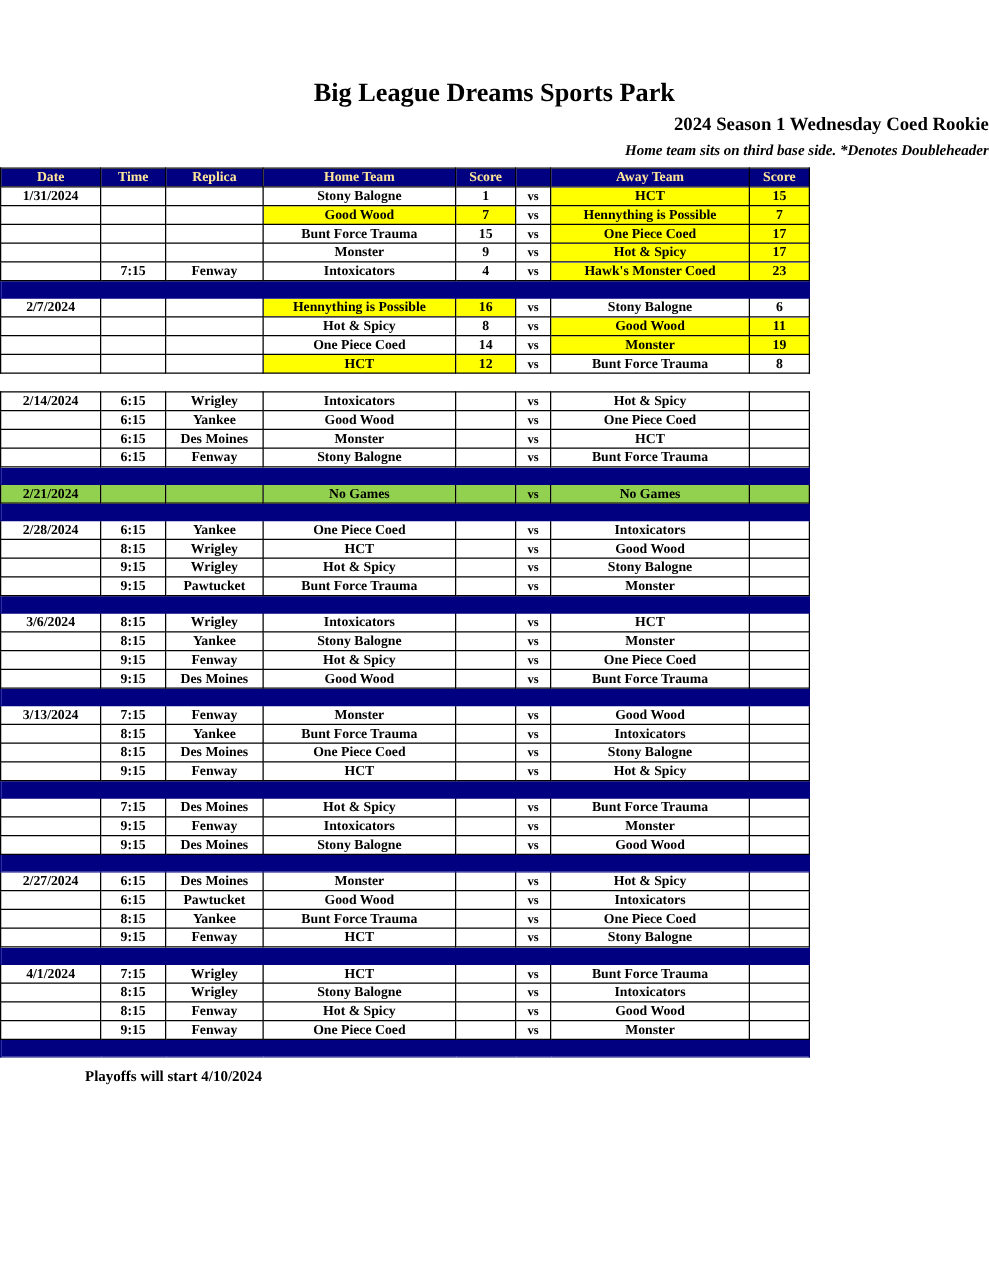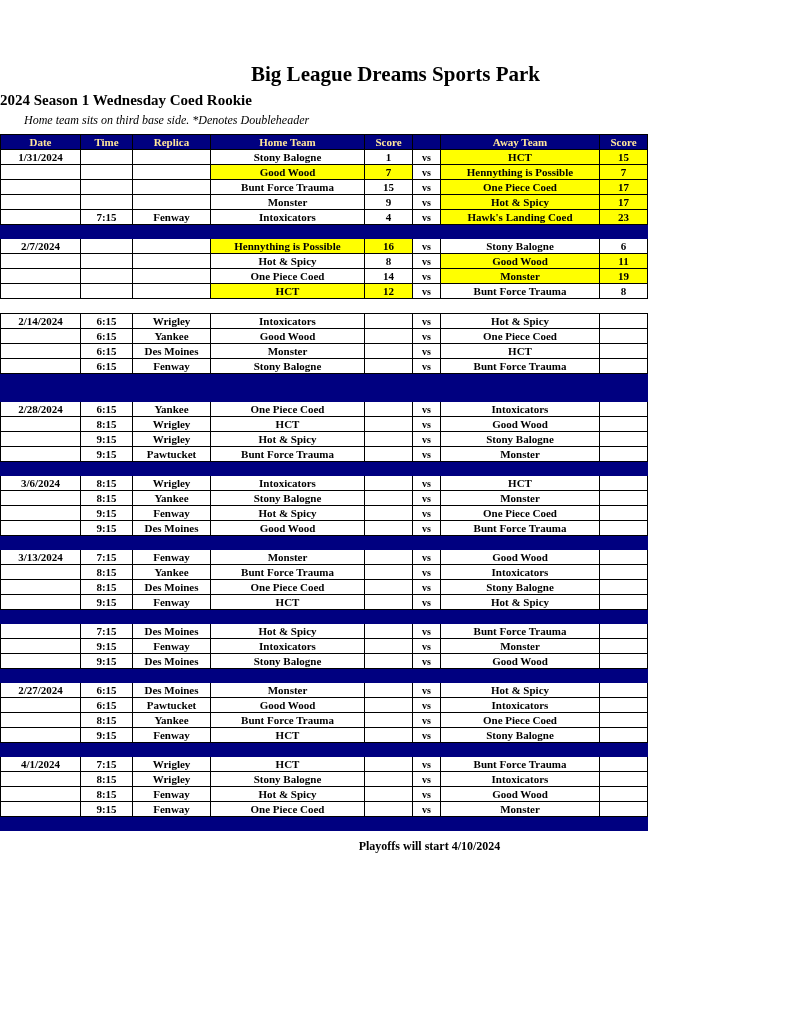--- a/index.html
+++ b/index.html
@@ -5,38 +5,38 @@
   * { margin: 0; padding: 0; box-sizing: border-box; }
   html, body { background: #ffffff; }
   body {
     width: 791px; height: 1024px;
     font-family: "Liberation Serif", serif;
     color: #000;
     overflow: hidden;
   }
   .page { width: 791px; height: 719px; padding-top: 62px; }
   .title { text-align: center; font-size: 21px; font-weight: bold; }
-  .subtitle { text-align: left; font-size: 15px; font-weight: bold; margin-top: 5px; }
-  .note { text-align: left; font-size: 12px; font-weight: normal; font-style: italic; margin-top: 4px; margin-bottom: 6px; margin-left: 24px; }
+  .subtitle { text-align: right; font-size: 15px; font-weight: bold; margin-top: 5px; }
+  .note { text-align: right; font-size: 12px; font-weight: bold; font-style: italic; margin-top: 4px; margin-bottom: 6px; margin-left: 24px; }
   table.schedule { border-collapse: collapse; table-layout: fixed; width: 647px; }
   .schedule th, .schedule td {
     border: 1px solid #000;
     height: 15px; line-height: 13px;
     font-size: 11px; font-weight: bold;
     text-align: center; vertical-align: middle;
     overflow: hidden; white-space: nowrap;
     padding: 0 1px;
   }
   .schedule thead th { background: var(--navy, #000080); color: var(--header-text, #FFE699); }
   td.vs { font-size: 10px; }
   td.hl { background: var(--highlight, #FFFF00); }
   tr.special td { background: var(--green, #92D050); }
   tr.sep-navy td { background: var(--navy, #000080); border: 1px solid var(--navy, #000080); height: 14px; }
   tr.sep-white td { background: #ffffff; border: none; height: 15px; }
-  .footer { margin: 8px 0 0 68px; font-size: 12px; font-weight: bold; text-align: center; }
+  .footer { margin: 8px 0 0 68px; font-size: 12px; font-weight: bold; }
 </style>
 </head>
 <body>
 
 <div class="page">
   <div class="title">Big League Dreams Sports Park</div>
   <div class="subtitle">2024 Season 1 Wednesday Coed Rookie</div>
   <div class="note">Home team sits on third base side.  *Denotes Doubleheader</div>
 
   <table class="schedule">
@@ -103,21 +103,21 @@
           <td class="hl">Hot &amp; Spicy</td>
           <td class="hl">17</td>
         </tr>
         <tr>
           <td></td>
           <td>7:15</td>
           <td>Fenway</td>
           <td>Intoxicators</td>
           <td>4</td>
           <td class="vs">vs</td>
-          <td class="hl">Hawk's Landing Coed</td>
+          <td class="hl">Hawk's Monster Coed</td>
           <td class="hl">23</td>
         </tr>
         <tr class="sep-navy">
           <td colspan="8"></td>
         </tr>
         <tr>
           <td>2/7/2024</td>
           <td></td>
           <td></td>
           <td class="hl">Hennything is Possible</td>
@@ -194,20 +194,30 @@
           <td>6:15</td>
           <td>Fenway</td>
           <td>Stony Balogne</td>
           <td></td>
           <td class="vs">vs</td>
           <td>Bunt Force Trauma</td>
           <td></td>
         </tr>
         <tr class="sep-navy">
           <td colspan="8"></td>
+        </tr>
+        <tr class="special">
+          <td>2/21/2024</td>
+          <td></td>
+          <td></td>
+          <td>No Games</td>
+          <td></td>
+          <td class="vs">vs</td>
+          <td>No Games</td>
+          <td></td>
         </tr>
         <tr class="sep-navy">
           <td colspan="8"></td>
         </tr>
         <tr>
           <td>2/28/2024</td>
           <td>6:15</td>
           <td>Yankee</td>
           <td>One Piece Coed</td>
           <td></td>

